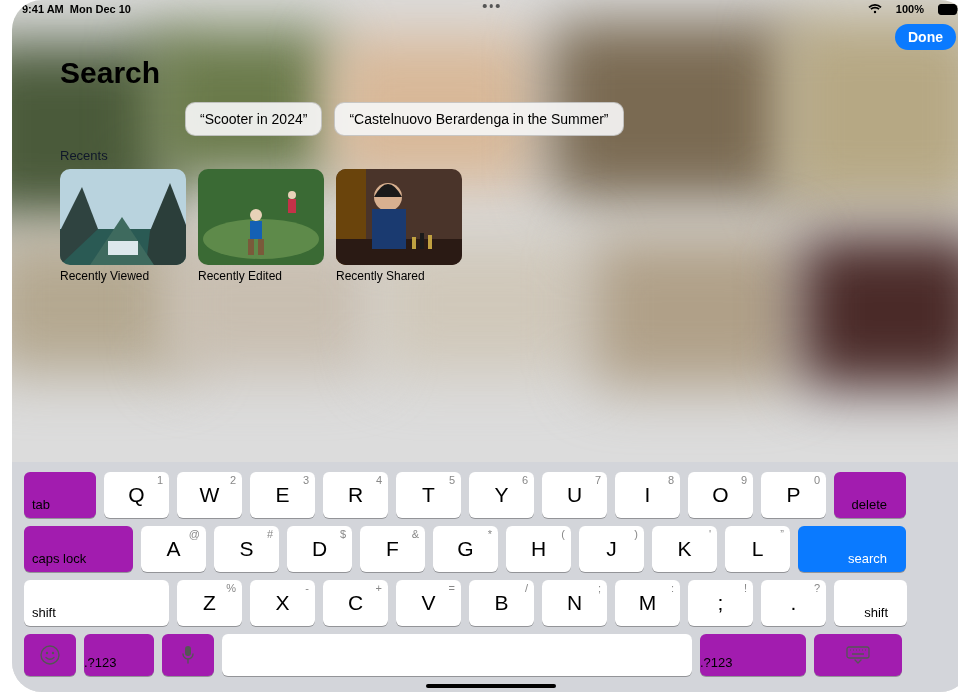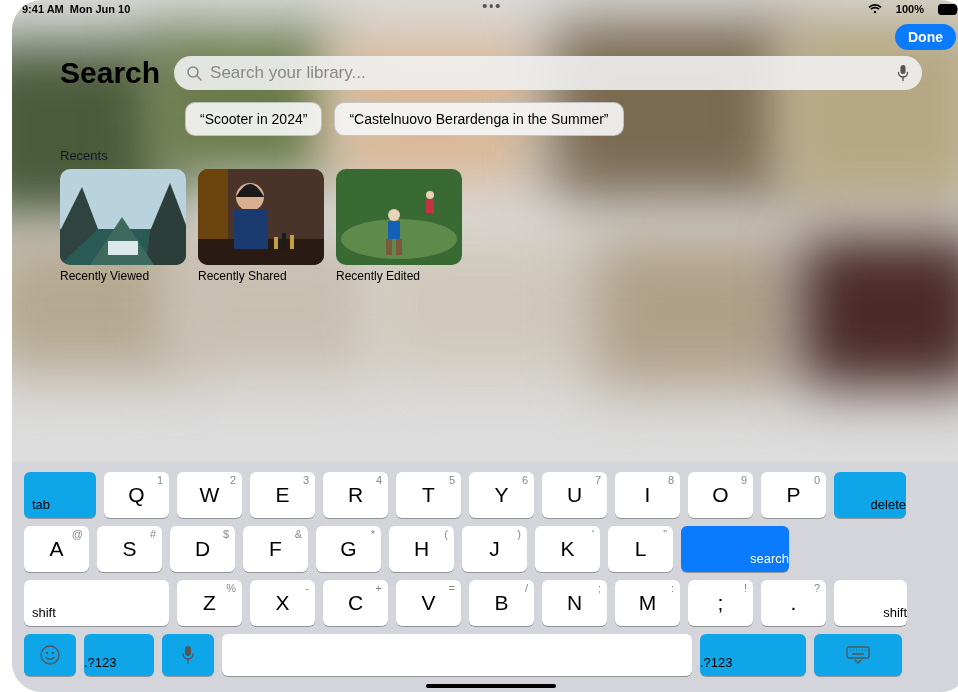--- a/index.html
+++ b/index.html
@@ -127,24 +127,24 @@
     .key {
       background:#fff; border-radius:6px;
       box-shadow: 0 1px 0 rgba(0,0,0,0.3);
       display:flex; flex-direction:column; align-items:center; justify-content:center;
       font-size:19px; color:#000; position:relative;
       height:46px;
       user-select:none; cursor:pointer;
     }
     .key .hint { position:absolute; top:2px; right:6px; font-size:11px; color:#888; }
     .key .main { font-size:21px; font-weight:400; }
-    .key.mod { background:#0ea5e9; }
+    .key.mod { background:#a21caf; }
     .key.mod .lbl { position:absolute; bottom:6px; font-size:13px; color:#000; }
     .key.mod.left  .lbl { left:8px; }
-    .key.mod.right .lbl { right:0; }
+    .key.mod.right .lbl { right:19px; }
     .key.mod.ctr .lbl { left:0; right:0; }
     .key.search-key { background:#0a7aff; }
     .key.search-key .lbl { color:#fff; }
     .key.space { background:#fff; }
     .key.white-mod { background:#fff; }
     .home-indicator {
       position:absolute; bottom:4px; left:50%; transform:translateX(-50%);
       width:130px; height:4px; border-radius:2px; background:#000;
     }
   </style>
@@ -162,21 +162,21 @@
       <div class="b6"></div>
         <div class="b7"></div>
         <div class="b8"></div>
         <div class="b9"></div>
         <div class="b10"></div>
     </div>
 
     <div class="statusbar">
       <div class="status-left">
         <span>9:41 AM</span>
-        <span>Mon Jun 10</span>
+        <span>Mon Dec 10</span>
       </div>
       <div class="status-pill">
         <span></span>
           <span></span>
           <span></span>
       </div>
       <div class="status-right">
         <span class="wifi-icon">
           <svg width="14" height="10" viewBox="0 0 14 10">
               <path d="M7 9.2a1.2 1.2 0 1 0 0-2.4 1.2 1.2 0 0 0 0 2.4zM2.3 4.6a6.8 6.8 0 0 1 9.4 0l-1.2 1.2a5.1 5.1 0 0 0-7 0L2.3 4.6zM.4 2.7a9.5 9.5 0 0 1 13.2 0l-1.2 1.2a7.8 7.8 0 0 0-10.8 0L.4 2.7z" fill="#000"></path>
@@ -192,36 +192,20 @@
       </div>
     </div>
 
     <div class="content">
       <div class="topbar">
         <button class="done-btn">Done</button>
       </div>
 
       <div class="header-row">
         <div class="page-title">Search</div>
-        <div class="search-field">
-          <span class="icon">
-            <svg width="16" height="16" viewBox="0 0 16 16">
-                <circle cx="7" cy="7" r="5" stroke="#888" stroke-width="1.6" fill="none"></circle>
-                <line x1="11" y1="11" x2="15" y2="15" stroke="#888" stroke-width="1.6" stroke-linecap="round"></line>
-              </svg>
-          </span>
-          <input type="text" placeholder="Search your library..." style="">
-          <span class="icon">
-            <svg width="14" height="18" viewBox="0 0 14 18">
-                <rect x="4.5" y="1" width="5" height="9" rx="2.5" fill="#555"></rect>
-                <path d="M2.5 8.5a4.5 4.5 0 0 0 9 0" stroke="#555" stroke-width="1.4" fill="none" stroke-linecap="round"></path>
-                <line x1="7" y1="13" x2="7" y2="16.5" stroke="#555" stroke-width="1.4" stroke-linecap="round"></line>
-              </svg>
-          </span>
-        </div>
       </div>
 
       <div class="chips">
         <div class="chip">“Scooter in 2024”</div>
         <div class="chip">“Castelnuovo Berardenga in the Summer”</div>
       </div>
 
       <div class="section-label">Recents</div>
       <div class="recents-row">
         <div class="recents-tile">
@@ -229,52 +213,52 @@
             <svg viewBox="0 0 126 96" preserveAspectRatio="none">
               <rect width="126" height="60" fill="#b9d3de"></rect>
               <rect y="60" width="126" height="36" fill="#2a5a54"></rect>
               <polygon points="0,62 22,18 38,60 0,96" fill="#2f4340"></polygon>
               <polygon points="90,62 110,14 126,56 126,96 86,96" fill="#2b3e3a"></polygon>
               <polygon points="30,96 62,48 94,96" fill="#3e6a5e"></polygon>
               <rect x="48" y="72" width="30" height="14" fill="#dce8ec"></rect>
             </svg>
           </div>
           <div class="tile-label">Recently Viewed</div>
+        </div>
+        <div class="recents-tile">
+          <div class="thumb">
+            <svg viewBox="0 0 126 96" preserveAspectRatio="none">
+              <rect width="126" height="96" fill="#3a6a34"></rect>
+              <ellipse cx="63" cy="70" rx="58" ry="20" fill="#5e8a4a"></ellipse>
+              <circle cx="58" cy="46" r="6" fill="#e8d2b8"></circle>
+              <rect x="52" y="52" width="12" height="18" fill="#1460b4"></rect>
+              <rect x="50" y="70" width="6" height="16" fill="#7a5a3a"></rect>
+              <rect x="60" y="70" width="6" height="16" fill="#7a5a3a"></rect>
+              <circle cx="94" cy="26" r="4" fill="#e8d2b8"></circle>
+              <rect x="90" y="30" width="8" height="14" fill="#c43248"></rect>
+            </svg>
+          </div>
+          <div class="tile-label">Recently Edited</div>
         </div>
         <div class="recents-tile">
           <div class="thumb">
             <svg viewBox="0 0 126 96" preserveAspectRatio="none">
               <rect width="126" height="96" fill="#4a342a"></rect>
               <rect x="0" y="0" width="30" height="96" fill="#6a440c"></rect>
               <rect x="0" y="70" width="126" height="26" fill="#2a1a14"></rect>
               <circle cx="52" cy="28" r="14" fill="#d8b090"></circle>
               <path d="M38 28 q14 -26 28 0" fill="#1a1a1a"></path>
               <rect x="36" y="40" width="34" height="40" fill="#1a3a70"></rect>
               <rect x="76" y="68" width="4" height="12" fill="#c0a040"></rect>
               <rect x="84" y="64" width="4" height="16" fill="#1a1a1a"></rect>
               <rect x="92" y="66" width="4" height="14" fill="#c0a040"></rect>
             </svg>
           </div>
           <div class="tile-label">Recently Shared</div>
         </div>
-        <div class="recents-tile">
-          <div class="thumb">
-            <svg viewBox="0 0 126 96" preserveAspectRatio="none">
-              <rect width="126" height="96" fill="#3a6a34"></rect>
-              <ellipse cx="63" cy="70" rx="58" ry="20" fill="#5e8a4a"></ellipse>
-              <circle cx="58" cy="46" r="6" fill="#e8d2b8"></circle>
-              <rect x="52" y="52" width="12" height="18" fill="#1460b4"></rect>
-              <rect x="50" y="70" width="6" height="16" fill="#7a5a3a"></rect>
-              <rect x="60" y="70" width="6" height="16" fill="#7a5a3a"></rect>
-              <circle cx="94" cy="26" r="4" fill="#e8d2b8"></circle>
-              <rect x="90" y="30" width="8" height="14" fill="#c43248"></rect>
-            </svg>
-          </div>
-          <div class="tile-label">Recently Edited</div>
-        </div>
       </div>
     </div>
 
     <div class="keyboard">
       <div class="krow" id="krow1">
           <div class="key mod left" style="flex: 0 0 72px; width: 72px;">
             <span class="lbl">tab</span>
           </div>
           <div class="key " style="flex: 0 0 65px; width: 65px;">
             <span class="hint">1</span>
@@ -314,20 +298,23 @@
           </div>
           <div class="key " style="flex: 0 0 65px; width: 65px;">
             <span class="hint">0</span>
             <span class="main">P</span>
           </div>
           <div class="key mod right" style="flex: 0 0 72px; width: 72px;">
             <span class="lbl">delete</span>
           </div>
         </div>
       <div class="krow" id="krow2">
+          <div class="key mod left" style="flex: 0 0 109px; width: 109px;">
+            <span class="lbl">caps lock</span>
+          </div>
           <div class="key " style="flex: 0 0 65px; width: 65px;">
             <span class="hint">@</span>
             <span class="main">A</span>
           </div>
           <div class="key " style="flex: 0 0 65px; width: 65px;">
             <span class="hint">#</span>
             <span class="main">S</span>
           </div>
           <div class="key " style="flex: 0 0 65px; width: 65px;">
             <span class="hint">$</span>

